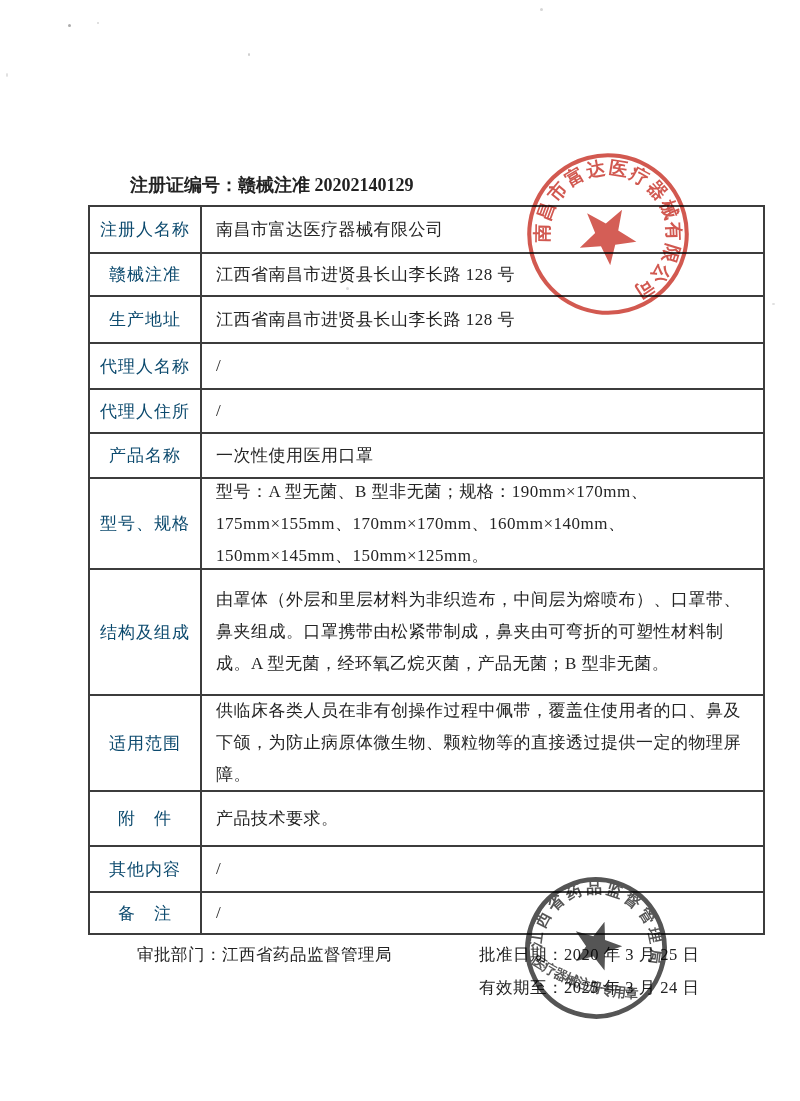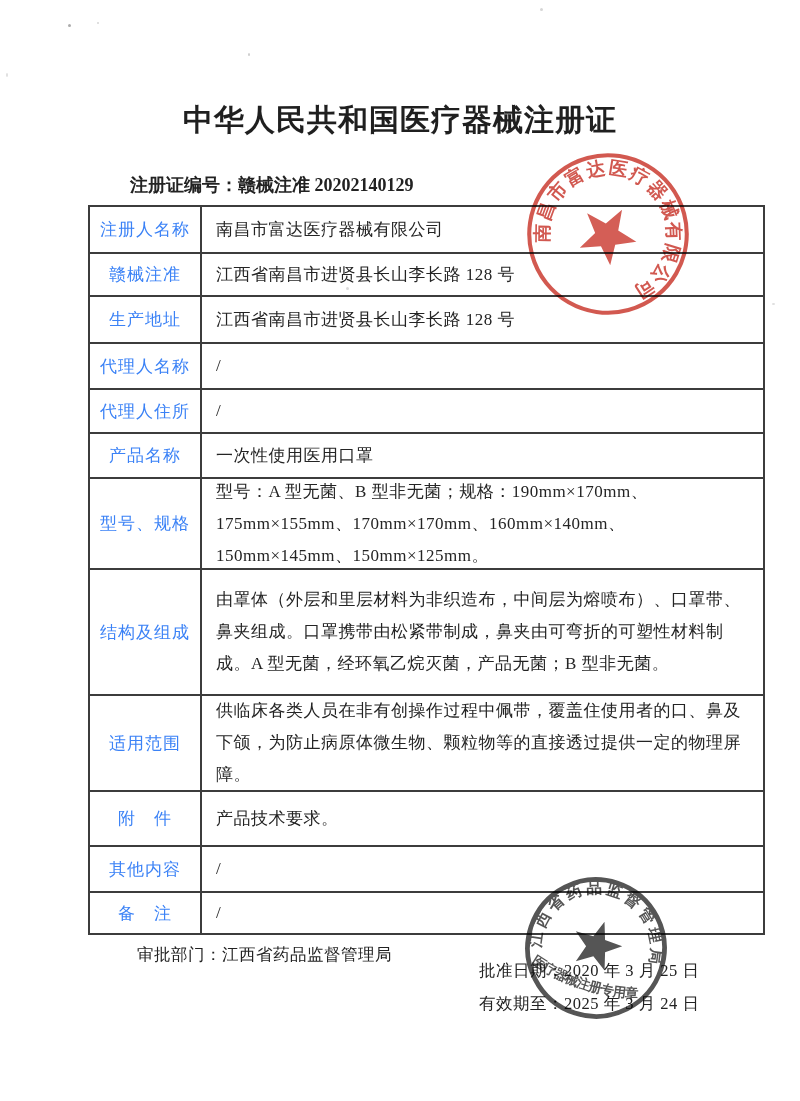--- a/index.html
+++ b/index.html
@@ -32,37 +32,37 @@
   }
   .row{
     display:flex;box-sizing:border-box;
     border-bottom:2px solid #3c3c3c;
   }
   .row:last-child{border-bottom:none;}
   .cell-label{
     width:112px;flex:0 0 112px;box-sizing:border-box;
     border-right:2px solid #3c3c3c;
     display:flex;align-items:center;justify-content:center;
-    font-size:17px;letter-spacing:1px;color:#3b82f6;
+    font-size:17px;letter-spacing:1px;color:#0c4a6e;
     text-align:center;padding:2px 4px;
   }
   .cell-value{
     flex:1;display:flex;align-items:center;box-sizing:border-box;
     padding:4px 18px 4px 14px;
     font-size:17px;line-height:32px;color:#242424;
     letter-spacing:0.5px;
   }
   
   .footer-dept{
     position:absolute;left:137px;top:944px;
     font-size:16.5px;color:#222;letter-spacing:0.5px;
   }
   .footer-dates{
     position:absolute;left:479px;top:938px;
-    font-size:16.5px;color:#222;line-height:33px;letter-spacing:0.5px;margin-top:16px;
+    font-size:16.5px;color:#222;line-height:33px;letter-spacing:0.5px;
   }
   
   .stamp{position:absolute;mix-blend-mode:multiply;}
   .stamp-company{left:522px;top:148px;width:172px;height:172px;
     transform:rotate(30deg);opacity:0.93;}
   .stamp-authority{left:520px;top:872px;width:152px;height:152px;
     transform:rotate(18deg);opacity:0.88;}
   .stamp svg{width:100%;height:100%;}
   
   .speck{position:absolute;background:rgba(90,90,90,.5);border-radius:50%;}
@@ -82,21 +82,20 @@
 
   <div class="speck sp1"></div>
   <div class="speck sp2"></div>
   <div class="speck sp3"></div>
   <div class="speck sp4"></div>
   <div class="speck sp5"></div>
   <div class="speck sp6"></div>
   <div class="speck sp7"></div>
   <div class="speck sp8"></div>
 
-  <div class="doc-title">中华人民共和国医疗器械注册证</div>
 
   <div class="reg-line">注册证编号：赣械注准 20202140129</div>
 
   <div class="cert-table">
 
     <div class="row" style="height:47px">
       <div class="cell-label">注册人名称</div>
       <div class="cell-value">南昌市富达医疗器械有限公司</div>
     </div>
 

